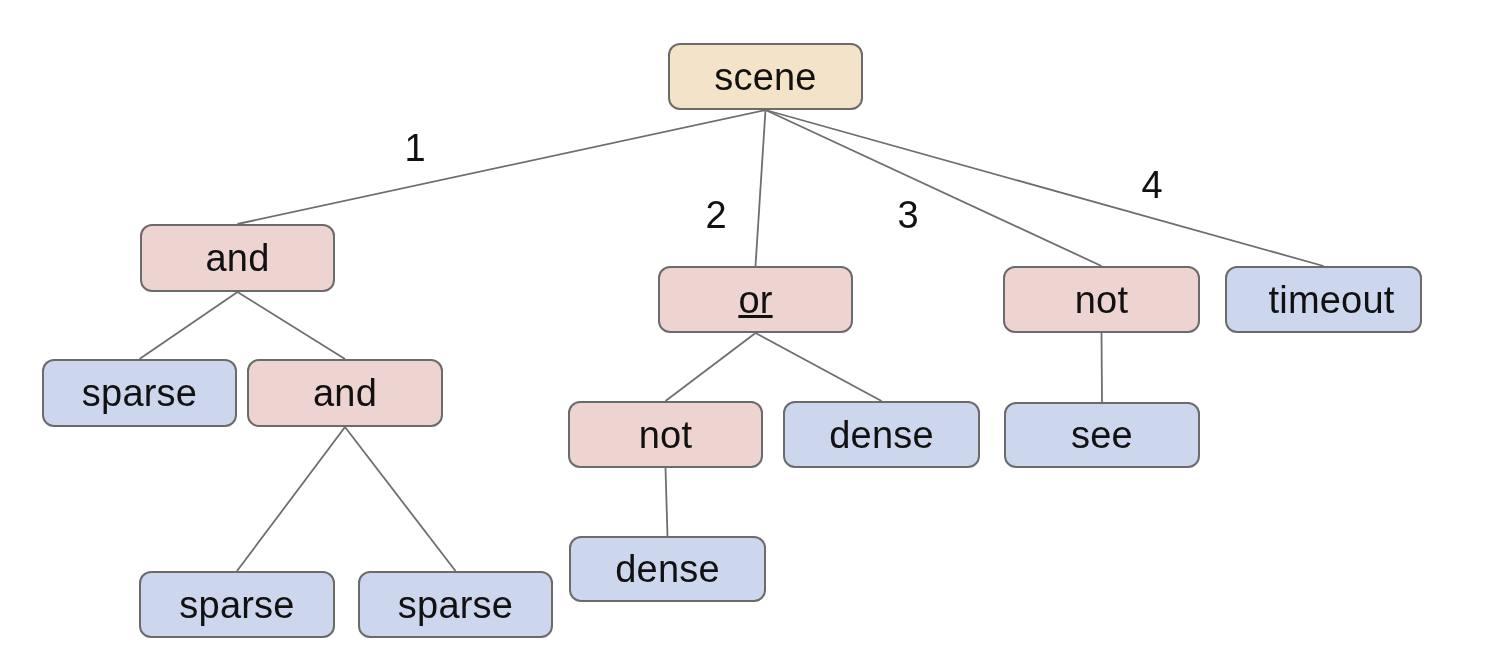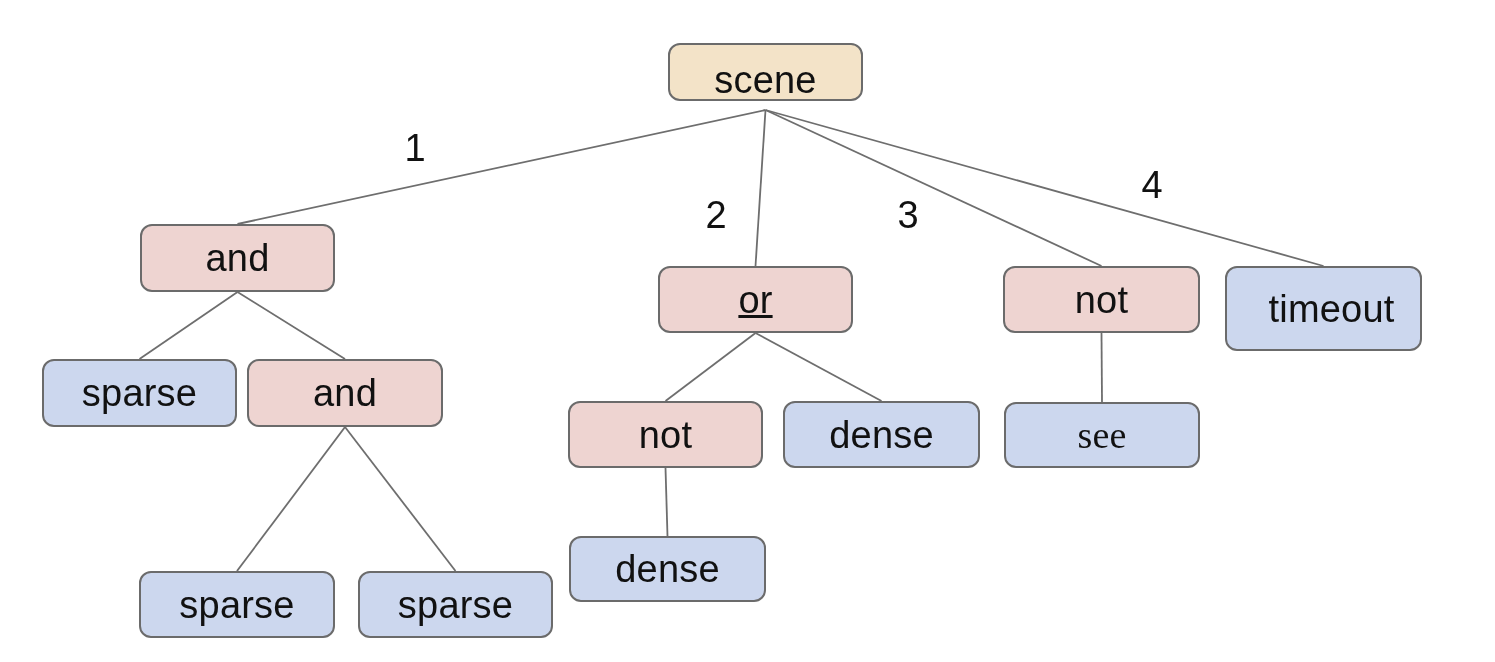--- a/index.html
+++ b/index.html
@@ -61,48 +61,48 @@
       <line x1="755.5" y1="333" x2="665.5" y2="401" stroke="#6e6e6e" stroke-width="1.8"></line>
       <line x1="755.5" y1="333" x2="881.5" y2="401" stroke="#6e6e6e" stroke-width="1.8"></line>
       <line x1="665.5" y1="468" x2="667.5" y2="536" stroke="#6e6e6e" stroke-width="1.8"></line>
       <line x1="1101.5" y1="333" x2="1102" y2="402" stroke="#6e6e6e" stroke-width="1.8"></line>
     </svg>
   <div id="nodes-layer">
       <div class="edge-label" style="left: 415px; top: 148px;">1</div>
       <div class="edge-label" style="left: 716px; top: 215px;">2</div>
       <div class="edge-label" style="left: 908px; top: 215px;">3</div>
       <div class="edge-label" style="left: 1152px; top: 185px;">4</div>
-      <div class="node" style="left: 668px; top: 43px; width: 195px; height: 58px; background: rgb(243, 227, 200); border-color: rgb(107, 107, 107); color: rgb(17, 17, 17); align-items: flex-end;">
+      <div class="node" style="left: 668px; top: 43px; width: 195px; height: 67px; background: rgb(243, 227, 200); border-color: rgb(107, 107, 107); color: rgb(17, 17, 17);">
         <span>scene</span>
       </div>
       <div class="node" style="left: 140px; top: 224px; width: 195px; height: 68px; background: rgb(238, 212, 209); border-color: rgb(107, 107, 107); color: rgb(17, 17, 17);">
         <span>and</span>
       </div>
       <div class="node" style="left: 658px; top: 266px; width: 195px; height: 67px; background: rgb(238, 212, 209); border-color: rgb(107, 107, 107); color: rgb(17, 17, 17); text-decoration: underline;">
         <span>or</span>
       </div>
       <div class="node" style="left: 1003px; top: 266px; width: 197px; height: 67px; background: rgb(238, 212, 209); border-color: rgb(107, 107, 107); color: rgb(17, 17, 17);">
         <span>not</span>
       </div>
-      <div class="node" style="left: 1225px; top: 266px; width: 197px; height: 85px; background: rgb(204, 215, 238); border-color: rgb(107, 107, 107); color: rgb(17, 17, 17); padding-left: 16px;">
+      <div class="node" style="left: 1225px; top: 266px; width: 197px; height: 67px; background: rgb(204, 215, 238); border-color: rgb(107, 107, 107); color: rgb(17, 17, 17); padding-left: 16px;">
         <span>timeout</span>
       </div>
       <div class="node" style="left: 42px; top: 359px; width: 195px; height: 68px; background: rgb(204, 215, 238); border-color: rgb(107, 107, 107); color: rgb(17, 17, 17);">
         <span>sparse</span>
       </div>
       <div class="node" style="left: 247px; top: 359px; width: 196px; height: 68px; background: rgb(238, 212, 209); border-color: rgb(107, 107, 107); color: rgb(17, 17, 17);">
         <span>and</span>
       </div>
       <div class="node" style="left: 568px; top: 401px; width: 195px; height: 67px; background: rgb(238, 212, 209); border-color: rgb(107, 107, 107); color: rgb(17, 17, 17);">
         <span>not</span>
       </div>
       <div class="node" style="left: 783px; top: 401px; width: 197px; height: 67px; background: rgb(204, 215, 238); border-color: rgb(107, 107, 107); color: rgb(17, 17, 17);">
         <span>dense</span>
       </div>
-      <div class="node" style="left: 1004px; top: 402px; width: 196px; height: 66px; background: rgb(204, 215, 238); border-color: rgb(107, 107, 107); color: rgb(17, 17, 17); font-family: Liberation Serif, serif;">
+      <div class="node" style="left: 1004px; top: 402px; width: 196px; height: 66px; background: rgb(204, 215, 238); border-color: rgb(107, 107, 107); color: rgb(17, 17, 17);">
         <span>see</span>
       </div>
       <div class="node" style="left: 139px; top: 571px; width: 196px; height: 67px; background: rgb(204, 215, 238); border-color: rgb(107, 107, 107); color: rgb(17, 17, 17);">
         <span>sparse</span>
       </div>
       <div class="node" style="left: 358px; top: 571px; width: 195px; height: 67px; background: rgb(204, 215, 238); border-color: rgb(107, 107, 107); color: rgb(17, 17, 17);">
         <span>sparse</span>
       </div>
       <div class="node" style="left: 569px; top: 536px; width: 197px; height: 66px; background: rgb(204, 215, 238); border-color: rgb(107, 107, 107); color: rgb(17, 17, 17);">
         <span>dense</span>

